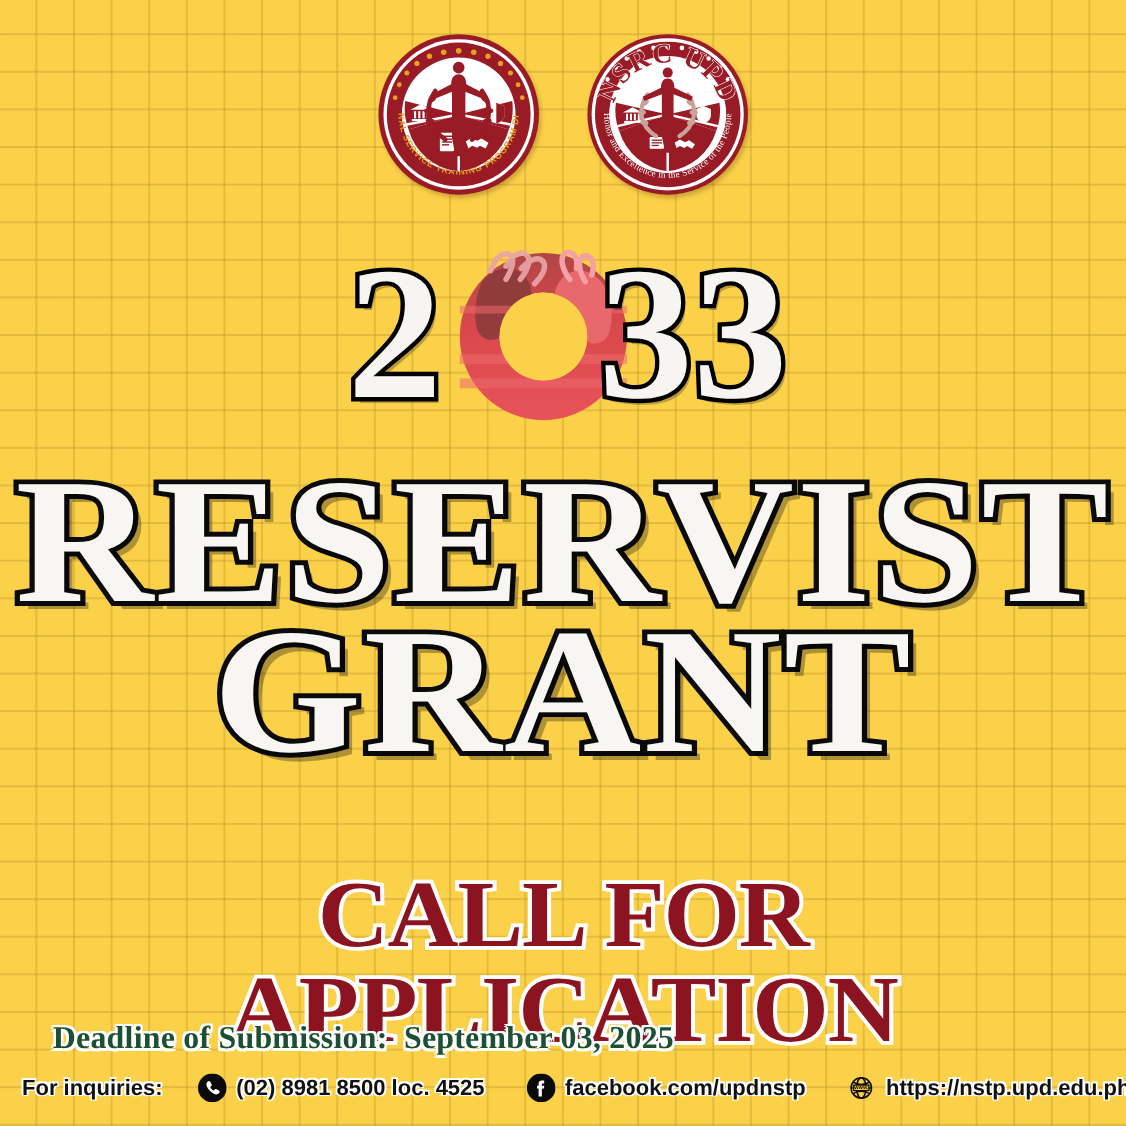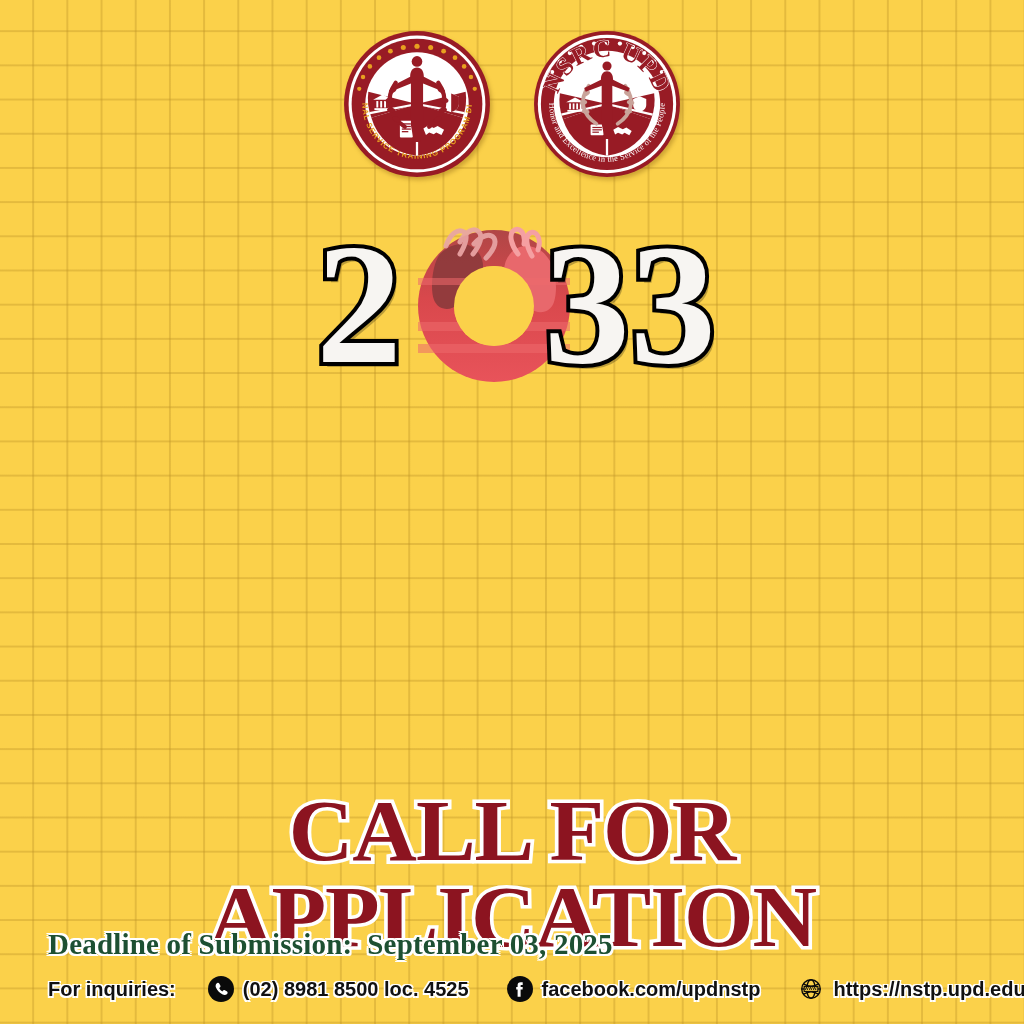--- a/index.html
+++ b/index.html
@@ -82,21 +82,21 @@
     text-shadow:
       -2px -2px 0 #fff, 2px -2px 0 #fff, -2px 2px 0 #fff, 2px 2px 0 #fff,
       0 -2px 0 #fff, 0 2px 0 #fff, -2px 0 0 #fff, 2px 0 0 #fff;
     white-space:pre;
   }
 
   
   .footer{
     position:absolute;left:0;bottom:0;width:1024px;height:70px;
     display:flex;align-items:center;
-    padding-left:48px;box-sizing:border-box;
+    padding-left:20px;box-sizing:border-box;
   }
   .f-lbl{
     font-family:"Liberation Sans", sans-serif;font-weight:700;font-size:20px;
     color:#111;
     text-shadow:-1.5px -1.5px 0 #fff,1.5px -1.5px 0 #fff,-1.5px 1.5px 0 #fff,1.5px 1.5px 0 #fff;
     margin-right:32px;white-space:nowrap;
   }
   .f-item{display:flex;align-items:center;gap:9px;margin-right:38px;white-space:nowrap;}
   .f-item .f-txt{
     font-family:Liberation Sans, sans-serif;font-weight:700;font-size:20px;color:#111;
@@ -328,20 +328,24 @@
             <rect x="12" y="126" width="152" height="9"></rect>
             <rect x="12" y="60" width="152" height="7"></rect>
           </g>
           <circle cx="88" cy="88" r="40" fill="#FBD14A"></circle>
         </svg>
       </span>
       <span class="year-digit year-d2">33</span>
     </div>
   </div>
 
+  <div class="headline">
+    <span class="hl-1">RESERVIST</span>
+    <span class="hl-2">GRANT</span>
+  </div>
 
   <div class="cta">CALL FOR APPLICATION</div>
 
   <div class="deadline">Deadline of Submission:  September 03, 2025</div>
 
   <div class="footer">
     <span class="f-lbl">For inquiries:</span>
 
     <span class="f-item">
       <svg class="f-ico" viewBox="0 0 26 26">

